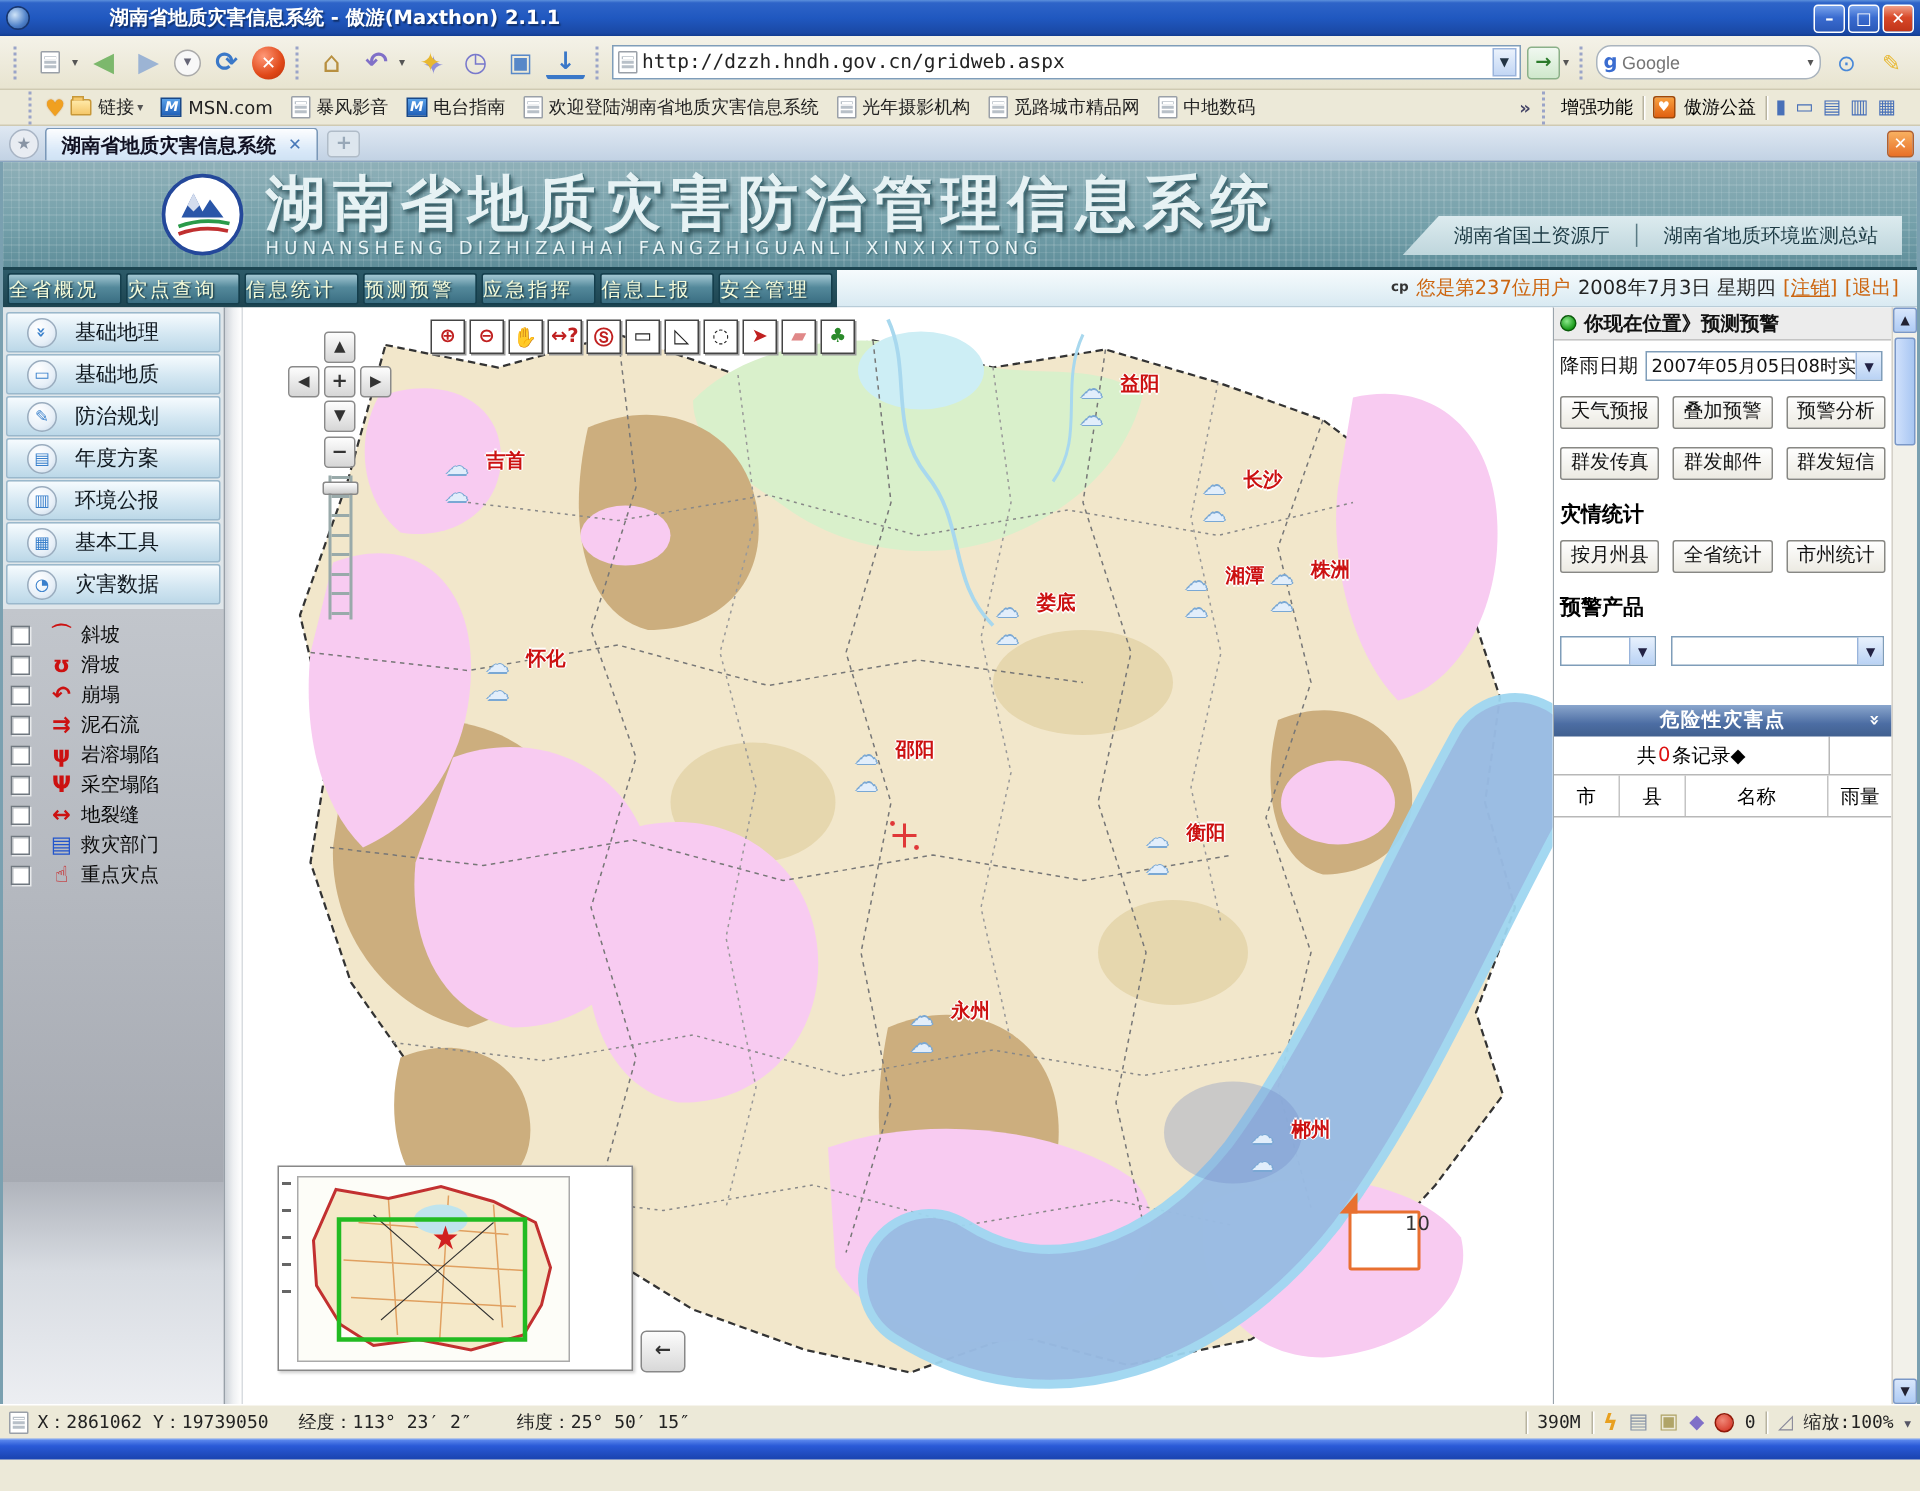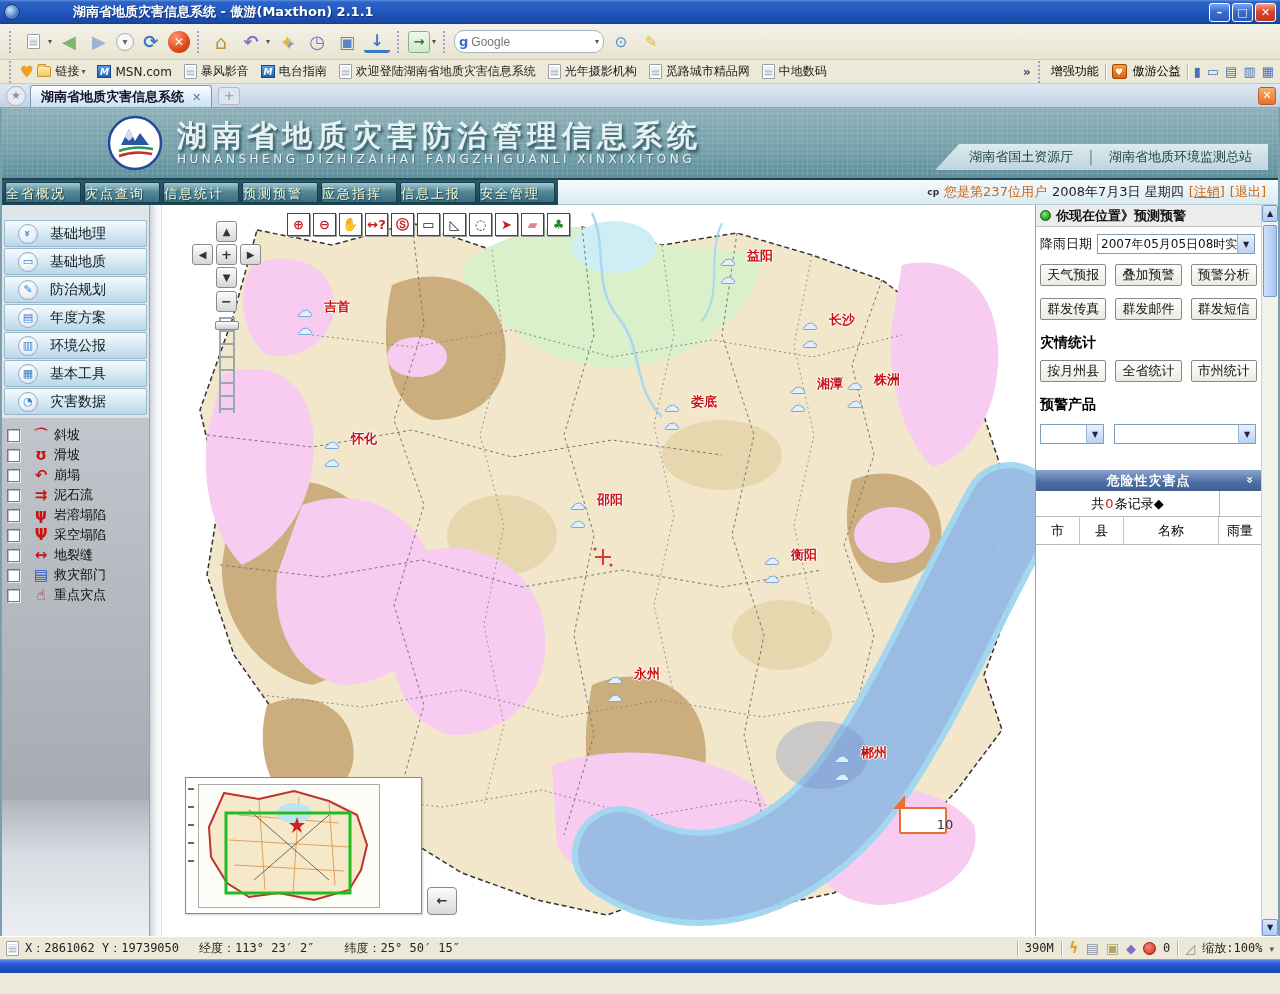--- a/index.html
+++ b/index.html
@@ -50,21 +50,21 @@
   .combo-arrow { width:16px; height:19px; background:linear-gradient(180deg,#eaf2fc,#c2d6f4); border:1px solid #9ab4dc; color:#234; font-size:8px; display:flex; align-items:center; justify-content:center; flex:none; }
   .go-btn { width:22px; height:22px; background:linear-gradient(180deg,#f0f8f0,#cfe8cc); border:1px solid #8ab088; border-radius:3px; display:flex; align-items:center; justify-content:center; flex:none; }
   .go-btn::before { content:"→"; color:#2a7a2a; font-weight:bold; }
   #search-wrap { width:150px; display:flex; align-items:center; height:23px; background:#fff; border:1px solid #aab4be; border-radius:10px; padding:0 4px; gap:3px; flex:none; }
   .g-logo { color:#3a6cd0; font-weight:bold; font-size:13px; }
   #search-input { flex:1; width:60px; border:0; outline:none; font-size:12px; color:#999; background:transparent; }
   .i-search::before { content:"⊙"; color:#4888d8; font-size:15px; }
   .i-hilite::before { content:"✎"; color:#e8b830; font-size:15px; }
 
   
-  #linksbar { height:24px; display:flex; align-items:center; background:#ece9d8; padding:0 6px; gap:4px; border-bottom:1px solid #cfcab2; font-size:12px; }
+  #linksbar { height:24px; display:flex; align-items:center; background:#ece9d8; padding:0 16px; gap:4px; border-bottom:1px solid #cfcab2; font-size:12px; }
   .heart-ico::before { content:"♥"; color:#f0a020; font-size:15px; text-shadow:0 0 1px #c07010; }
   .link-item { display:flex; align-items:center; gap:4px; color:#222; white-space:nowrap; }
   .lk-folder { width:14px; height:11px; background:linear-gradient(180deg,#ffe9a8,#f5c86a); border:1px solid #c89838; border-radius:1px 2px 1px 1px; position:relative; }
   .lk-folder::before { content:""; position:absolute; top:-3px; left:0; width:6px; height:2px; background:#f5c86a; border:1px solid #c89838; border-bottom:0; }
   .lk-msn { width:14px; height:13px; background:linear-gradient(180deg,#58a0e8,#2060b8); border:1px solid #184888; color:#fff; font-size:9px; font-weight:bold; font-style:italic; text-align:center; line-height:13px; }
   .chev-more { color:#446; font-weight:bold; margin-left:auto; }
   .links-right { display:flex; align-items:center; gap:6px; }
   .sep-v { width:1px; height:16px; background:#b8b4a0; box-shadow:1px 0 0 #fff; }
   .charity-ico { width:15px; height:15px; background:linear-gradient(180deg,#f8a040,#e06010); border:1px solid #a04808; border-radius:2px; }
   .charity-ico::before { content:"♥"; color:#fff; font-size:9px; display:block; text-align:center; line-height:15px; }
@@ -86,21 +86,21 @@
 
   
   #banner { position:relative; height:70px; overflow:hidden;
     background:
       repeating-linear-gradient(90deg, rgba(255,255,255,0.10) 0 1px, transparent 1px 5px),
       repeating-linear-gradient(180deg, rgba(255,255,255,0.10) 0 1px, transparent 1px 5px),
       linear-gradient(180deg,#8fb0b8,#74a0aa 60%,#5f8e9a); }
   #banner-inner { display:flex; align-items:center; height:100%; padding-left:105px; }
   #logo { width:56px; height:56px; flex:none; margin-right:14px; }
   #banner-text { line-height:1.05; }
-  #banner-title { font-size:30px; font-weight:bold; letter-spacing:5px; color:#e6f2f4; text-shadow:1px 1px 0 #44707a, 2px 3px 3px #32545c; }
+  #banner-title { font-size:40px; font-weight:bold; letter-spacing:5px; color:#e6f2f4; text-shadow:1px 1px 0 #44707a, 2px 3px 3px #32545c; }
   #banner-sub { font-size:12px; letter-spacing:3.5px; color:#eaf4f6; text-shadow:1px 1px 1px #44707a; margin-top:2px; }
   #org-box { position:absolute; right:10px; bottom:8px; height:26px; display:flex; align-items:center; gap:14px; padding:0 16px 0 34px; background:linear-gradient(180deg,#dcebef,#bfd6dc); clip-path:polygon(24px 0,100% 0,100% 100%,0 100%); color:#1e3c46; font-size:13px; }
   #org-box .bar { color:#5a7a84; }
 
   
   #navrow { height:27px; display:flex; border-top:2px solid #1c4450; }
   #nav-tabs { display:flex; gap:3px; padding:2px 3px; background:linear-gradient(180deg,#2c5a68,#1d4450); }
   .nav-tab { width:76px; font-size:13px; color:#f6fcda; line-height:21px; letter-spacing:2px;
     background:linear-gradient(180deg,#a5c9d4,#54899b 45%,#3a6e82); border:1px solid #143e4c; border-radius:2px; text-shadow:1px 1px 1px #1c3a44; }
   #nav-user { flex:1; display:flex; align-items:center; justify-content:flex-end; gap:5px; padding-right:12px;
@@ -109,21 +109,21 @@
   .visitor { color:#cc6611; font-weight:normal; }
   .nav-date { color:#222; }
   .lnk-orange { color:#cc6611; }
   .lnk-orange.u { text-decoration:underline; }
 
   
   #content { display:flex; height:731px; }
 
   
   #sidebar { width:148px; flex:none; display:flex; flex-direction:column; background:#c8ccd2; border-right:1px solid #98a0a8; }
-  #side-sections { padding:15px 2px 2px 2px; background:#dfe6ea; }
+  #side-sections { padding:3px 2px 2px 2px; background:#dfe6ea; }
   .side-btn { height:27px; margin-bottom:1px; display:flex; align-items:center; gap:12px; padding-left:13px;
     background:linear-gradient(180deg,#f6fbfe,#d4e7f2 55%,#bcd8e8); border:1px solid #9ab8cc; border-radius:2px; }
   .side-circ { width:20px; height:20px; border-radius:50%; background:radial-gradient(circle at 35% 30%,#ffffff,#e8f0f8 60%,#c8d8e8); border:1px solid #9aacbe; display:flex; align-items:center; justify-content:center; color:#3a80cc; font-size:11px; font-weight:bold; flex:none; }
   .side-circ.rot { transform:none; }
   .side-circ.rot span { display:inline-block; transform:rotate(90deg); }
   .side-label { font-size:14px; color:#10181f; }
   #layers-panel { height:382px; background:linear-gradient(180deg,#c2c6cc,#a6aab2); padding:7px 0 0 5px; }
   .layer-row { height:20px; display:flex; align-items:center; gap:0; }
   .cb { width:13px; height:13px; background:#fff; border:1px solid #707880; box-shadow:inset 1px 1px 0 #b8bcc0, 1px 1px 0 #e8eaec; margin-right:8px; flex:none; }
   .layer-sym { width:26px; text-align:center; font-size:15px; font-weight:bold; flex:none; }
@@ -143,22 +143,22 @@
   .pb-up::before{content:"▲";} .pb-left::before{content:"◀";} .pb-plus::before{content:"+";font-size:13px;} .pb-right::before{content:"▶";} .pb-down::before{content:"▼";} .pb-minus::before{content:"−";font-size:13px;}
   .zoom-ladder { position:absolute; left:27px; top:96px; width:16px; height:96px; border-left:2px solid #9aa; border-right:2px solid #9aa;
     background:repeating-linear-gradient(180deg,#9aa 0 2px,transparent 2px 13px); }
   .zoom-handle { position:absolute; left:23px; top:100px; width:24px; height:9px; background:linear-gradient(180deg,#fff,#ccc); border:1px solid #888; border-radius:2px; }
 
   .city { position:absolute; width:0; height:0; }
   .cloud { position:absolute; left:0; top:0; font-size:15px; letter-spacing:-7px; color:#e2eefb;
     text-shadow:-1px 0 0 #7aa8d4, 1px 0 0 #7aa8d4, 0 -1px 0 #7aa8d4, 0 1px 0 #7aa8d4; }
   .cname { position:absolute; left:27px; top:-4px; font-size:13px; font-weight:bold; color:#cc1111; white-space:nowrap;
     text-shadow:1px 0 0 #fff,-1px 0 0 #fff,0 1px 0 #fff,0 -1px 0 #fff; }
-  .flag { position:absolute; width:36px; height:27px; background:#fff; border:2px solid #e87030; border-radius:2px;
-    display:flex; align-items:flex-end; justify-content:center; font-size:13px; color:#333;padding-left:44px; }
+  .flag { position:absolute; width:36px; height:40px; background:#fff; border:2px solid #e87030; border-radius:2px;
+    display:flex; align-items:flex-start; justify-content:center; font-size:13px; color:#333;padding-left:44px; }
   .flag::before { content:""; position:absolute; left:-8px; top:-14px; border-right:12px solid #e87030; border-top:14px solid transparent; }
 
   
   #overview { position:absolute; left:23px; top:572px; width:237px; height:137px; background:#fff; border:1px solid #888; box-shadow:1px 1px 2px rgba(0,0,0,0.2); }
   #ov-map { position:absolute; left:12px; top:6px; width:182px; height:124px; border:1px solid #aaa; background:#fdfdf8; }
   .ov-ticks { position:absolute; left:2px; top:10px; width:6px; height:90px; background:repeating-linear-gradient(180deg,#666 0 2px,transparent 2px 18px); }
   #ov-btn { position:absolute; right:-36px; bottom:-2px; width:30px; height:28px; background:linear-gradient(180deg,#fcfcfc,#d8d8d8); border:1px solid #888; border-radius:4px; text-align:center; line-height:26px; color:#333; font-size:13px; }
   #ov-btn::before { content:"←"; font-weight:bold; }
 
   
@@ -239,20 +239,25 @@
     <span class="tb i-stop"></span>
     <span class="grip"></span>
     <span class="tb i-home"></span>
     <span class="tb i-undo"></span>
     <span class="mini-drop">▾</span>
     <span class="tb i-wand"></span>
     <span class="tb i-clock"></span>
     <span class="tb i-capture"></span>
     <span class="tb i-down"></span>
     <span class="grip"></span>
+    <div id="addr-wrap">
+      <span class="page-ico"></span>
+      <input id="addr-input" value="http://dzzh.hndh.gov.cn/gridweb.aspx" style="">
+      <span class="combo-arrow">▼</span>
+    </div>
     <span class="go-btn"></span>
     <span class="mini-drop">▾</span>
     <span class="grip"></span>
     <div id="search-wrap">
       <span class="g-logo">g</span>
       <input id="search-input" placeholder="Google" style="">
       <span class="mini-drop">▾</span>
     </div>
     <span class="tb i-search"></span>
     <span class="tb i-hilite"></span>

